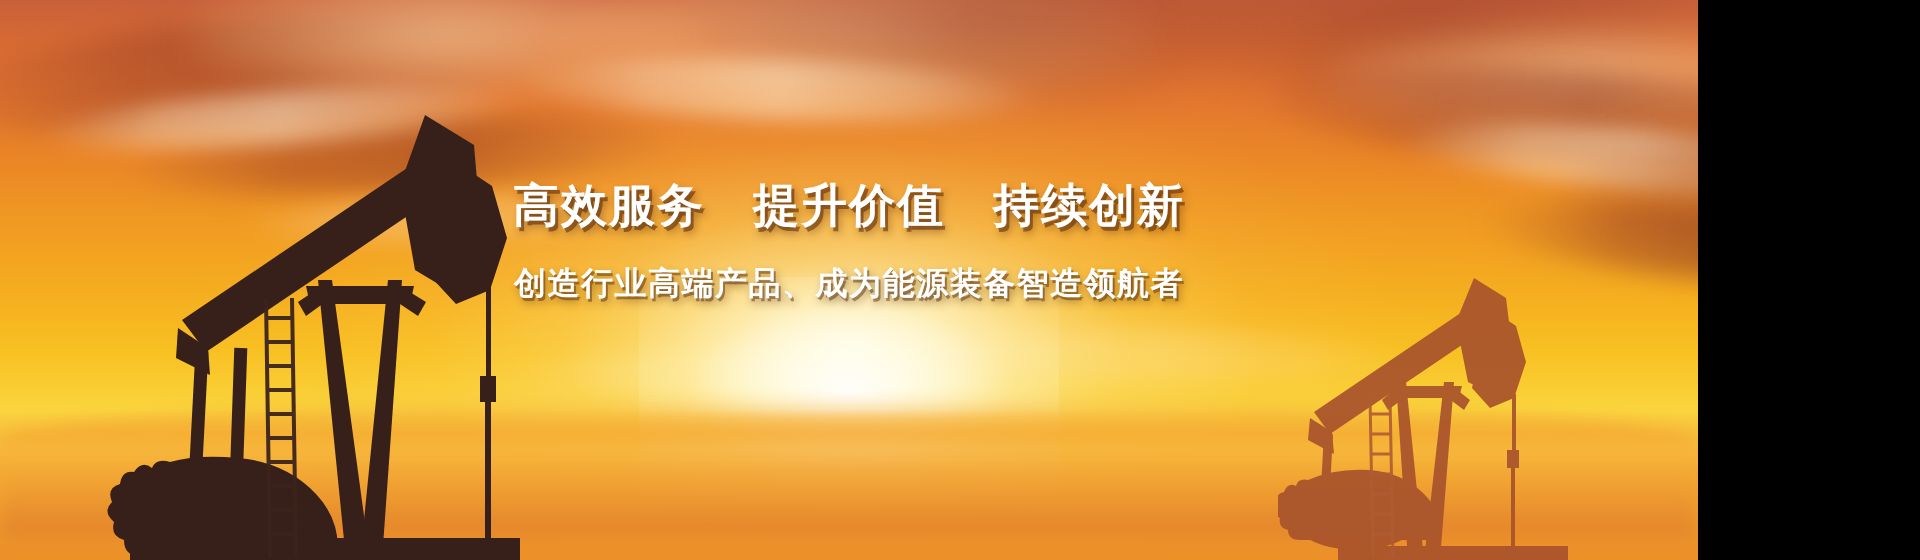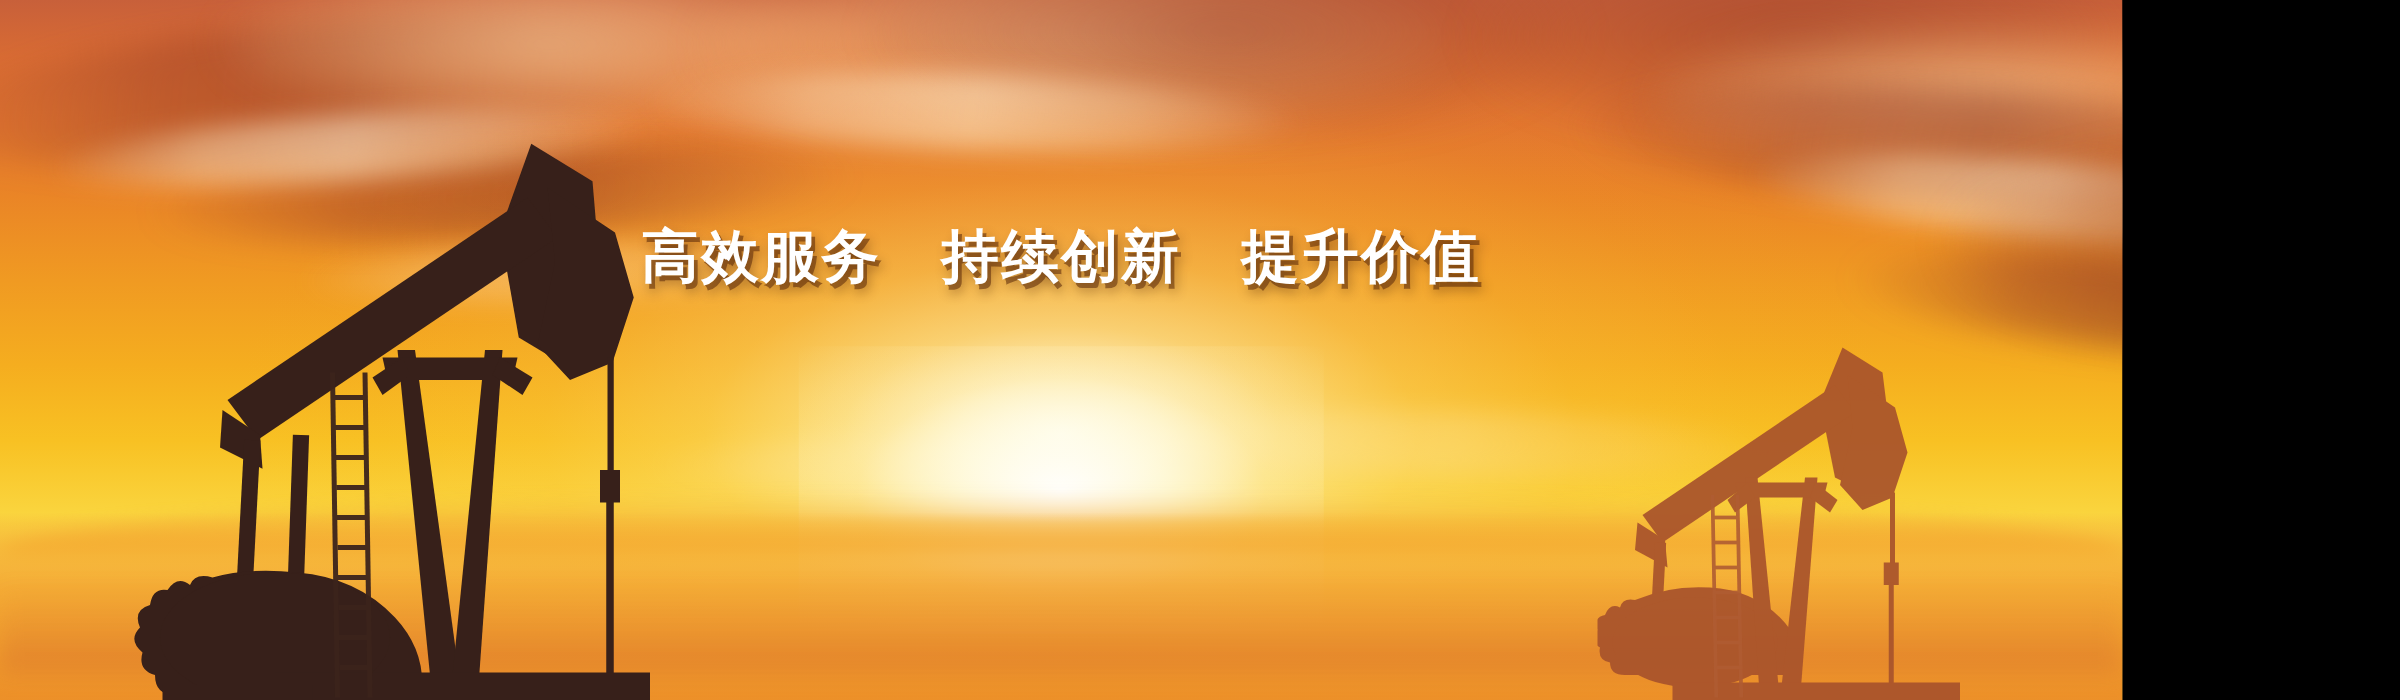--- a/index.html
+++ b/index.html
@@ -244,18 +244,19 @@
         <line x1="94" y1="224" x2="114" y2="224"></line>
         <line x1="95" y1="244" x2="115" y2="244"></line>
         <line x1="95" y1="264" x2="115" y2="264"></line>
       </g>
     </svg>
   </div>
 
   <div class="copy">
     <div class="headline">
       <span class="phrase">高效服务</span>
+      <span class="phrase">提升价值</span>
       <span class="phrase">持续创新</span>
-      <span class="phrase">提升价值</span>
     </div>
+    <div class="subtitle">创造行业高端产品、成为能源装备智造领航者</div>
   </div>
 
 </div>
 
 </body></html>

